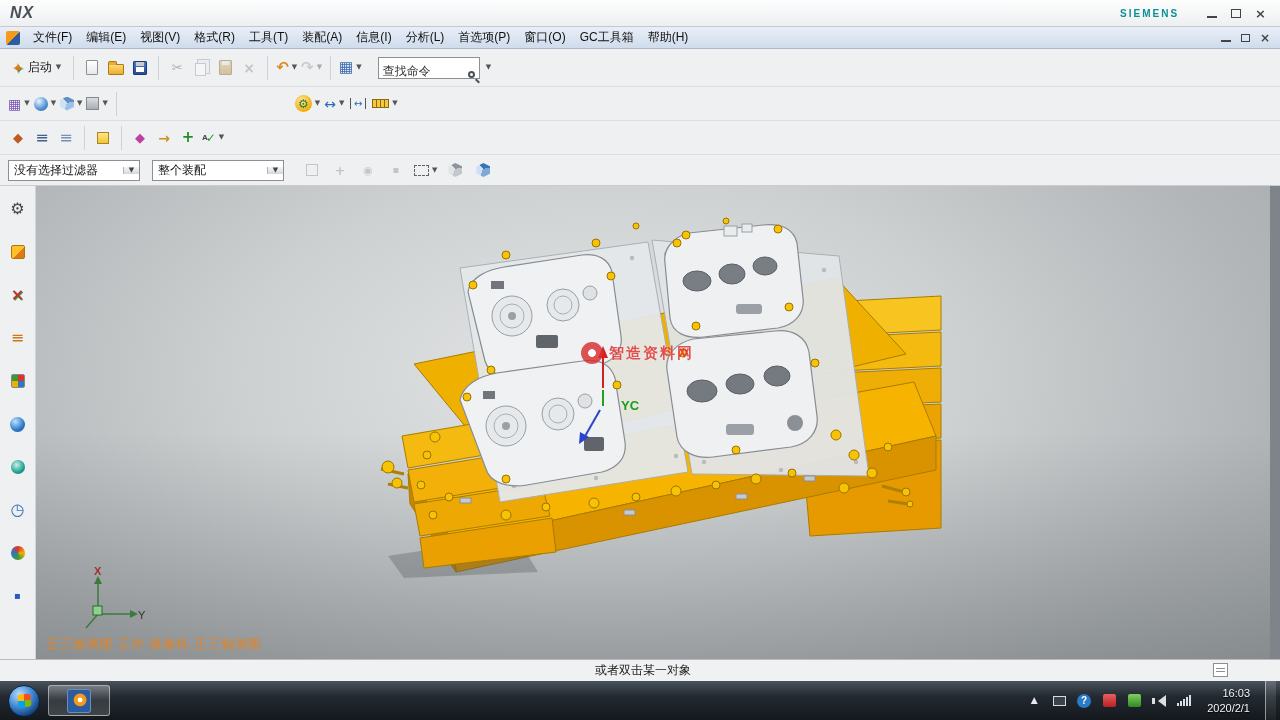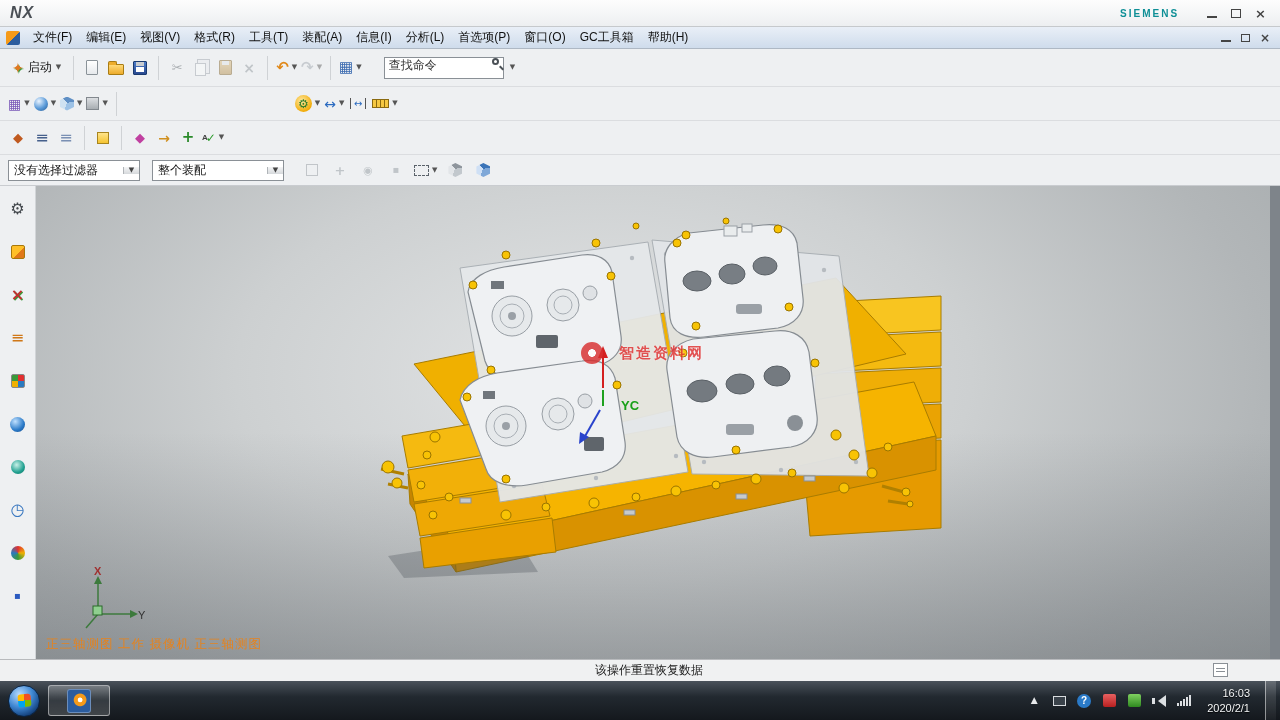--- a/index.html
+++ b/index.html
@@ -29,21 +29,21 @@
 
   
   .tb{display:flex;align-items:center;background:#eef0f2;border-bottom:1px solid #dbdde0;padding:0 6px}
   .tb1{height:38px}.tb2{height:34px}.tb3{height:34px}
   .tbtn{min-width:24px;height:26px;display:flex;align-items:center;justify-content:center;gap:3px;padding:0 2px;border-radius:2px}
   .caret{font-size:7px;color:#555}
   .vsep{width:1px;height:24px;background:#cfd2d5;margin:0 6px}
   .dis{opacity:.45}
   .start-btn{display:flex;align-items:center;gap:4px;padding:2px 6px;border-radius:2px}
   .start-star{font-size:14px;color:#e07820;text-shadow:1px 1px 0 #3a9a3a}
-  .searchbox{display:flex;align-items:flex-start;width:120px;height:22px;border:1px solid #8a9096;background:#fff;padding:0 4px;margin-left:20px}
+  .searchbox{display:flex;align-items:flex-end;width:102px;height:22px;border:1px solid #8a9096;background:#fff;padding:0 4px;margin-left:14px}
   .searchbox input{border:none;outline:none;flex:1;font-size:12px;width:80px;color:#222;background:transparent;font-family:inherit}
   .searchbox input::placeholder{color:#333;opacity:1}
   .lens{width:7px;height:7px;border:2px solid #4a5056;border-radius:50%;position:relative;flex:none}
   .lens::after{content:"";position:absolute;width:5px;height:2px;background:#4a5056;transform:rotate(45deg);left:5px;top:7px}
 
   
   .mi-page{width:12px;height:15px;background:linear-gradient(#fff,#e6e9ec);border:1px solid #8a9298;border-radius:1px}
   .mi-folder{width:16px;height:11px;background:linear-gradient(#ffd977,#edac2c);border:1px solid #a87c14;border-radius:1px;margin-top:3px;position:relative}
   .mi-folder::before{content:"";position:absolute;top:-4px;left:-1px;width:7px;height:3px;background:#edac2c;border:1px solid #a87c14;border-bottom:none;border-radius:2px 2px 0 0}
   .mi-save{width:14px;height:14px;border:1px solid #1a3a70;border-radius:1px;background:linear-gradient(#fff 0 0) 50% 80%/8px 5px no-repeat,linear-gradient(#c8ccd0 0 0) 50% 12%/8px 4px no-repeat,linear-gradient(#4a7ac8,#2a4a90)}
@@ -75,21 +75,21 @@
   .combo .cv{flex:1;display:flex;align-items:center;padding:0 5px;white-space:nowrap}
   .combo .cbtn{width:16px;background:linear-gradient(#f4f5f6,#d6d9dc);border-left:1px solid #b0b4b8;display:flex;align-items:center;justify-content:center;font-size:7px;color:#444}
 
   
   .main{flex:1;display:flex;min-height:0;border-right:10px solid #7e848a}
   .sidebar{width:36px;background:#eef0f2;border-right:1px solid #d2d5d8;display:flex;flex-direction:column;align-items:center;padding-top:12px;gap:21px}
   .sic{width:22px;height:22px;display:flex;align-items:center;justify-content:center;font-size:16px}
   .viewport{position:relative;flex:1;overflow:hidden;background:linear-gradient(rgba(0,0,0,0) 52%,rgba(50,56,62,.28) 100%),radial-gradient(ellipse 920px 520px at 46% 40%,#e3e5e6 0%,#cdd0d1 40%,#b2b6b8 72%,#a2a7a9 100%)}
   .viewport svg{position:absolute;inset:0;width:100%;height:100%}
   svg text{font-family:"Liberation Sans","DejaVu Sans",sans-serif}
-  .watermark{position:absolute;left:545px;top:156px;display:flex;align-items:center;gap:16px;opacity:.82}
+  .watermark{position:absolute;left:545px;top:156px;display:flex;align-items:center;gap:6px;opacity:.82}
   .wm-logo{width:22px;height:22px;border-radius:50%;background:radial-gradient(circle at 50% 50%,#fff 0 28%,#d83030 32%);border:2px solid #d83030;flex:none}
   .wm-text{color:#e03030;font-weight:bold;font-size:15px;letter-spacing:2px;text-shadow:0 0 2px rgba(255,255,255,.8)}
   .view-labels{position:absolute;left:10px;bottom:6px;color:#e5831e;font-size:12.5px;letter-spacing:1px;white-space:nowrap}
 
   
   .statusbar{height:22px;background:#f0f1f2;border-top:1px solid #b8babd;display:flex;align-items:center;position:relative;font-size:12px;color:#222}
   .sb-left{padding-left:8px}
   .sb-center{position:absolute;left:595px}
   .sb-icon{position:absolute;right:52px;top:3px;width:15px;height:14px;border:1px solid #8a9096;background:linear-gradient(#8a9096 0 0) 2px 4px/9px 1px no-repeat,linear-gradient(#8a9096 0 0) 2px 7px/9px 1px no-repeat,#fff}
 
@@ -498,21 +498,21 @@
 
       <div class="watermark">
         <span class="wm-logo"></span>
         <span class="wm-text">智造资料网</span>
       </div>
       <div class="view-labels">正三轴测图 工作 摄像机 正三轴测图</div>
     </div>
   </div>
 
   <div class="statusbar">
-    <span class="sb-center">该操作重置恢复数据</span>
+    <span class="sb-center">或者双击某一对象</span>
     <span class="sb-icon"></span>
   </div>
 
   <div class="taskbar">
     <div class="orb">
         <div class="orb-flag"></div>
       </div>
     <div class="task-app">
         <div class="nx-appicon"></div>
       </div>

